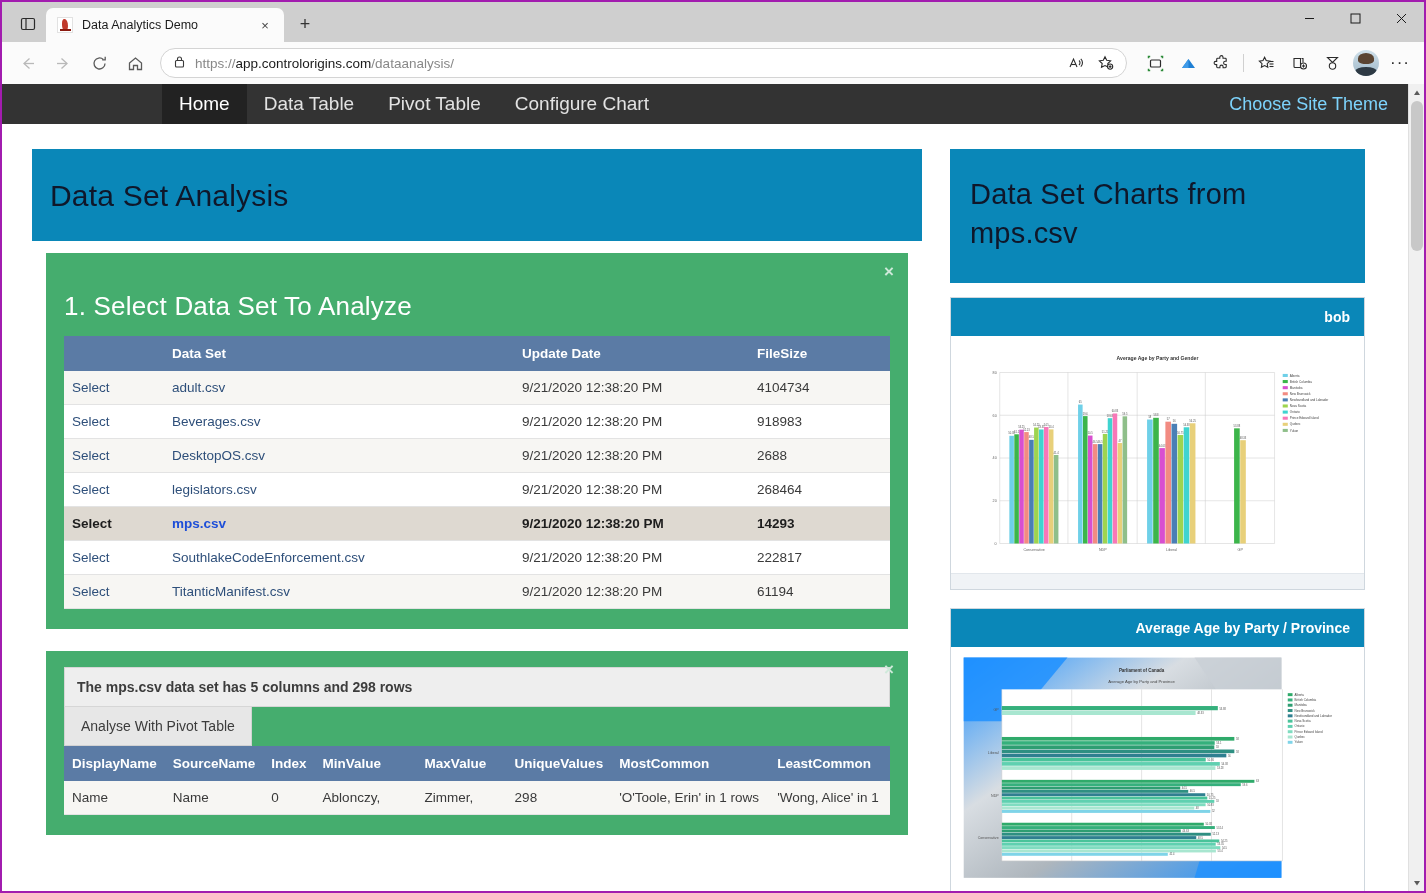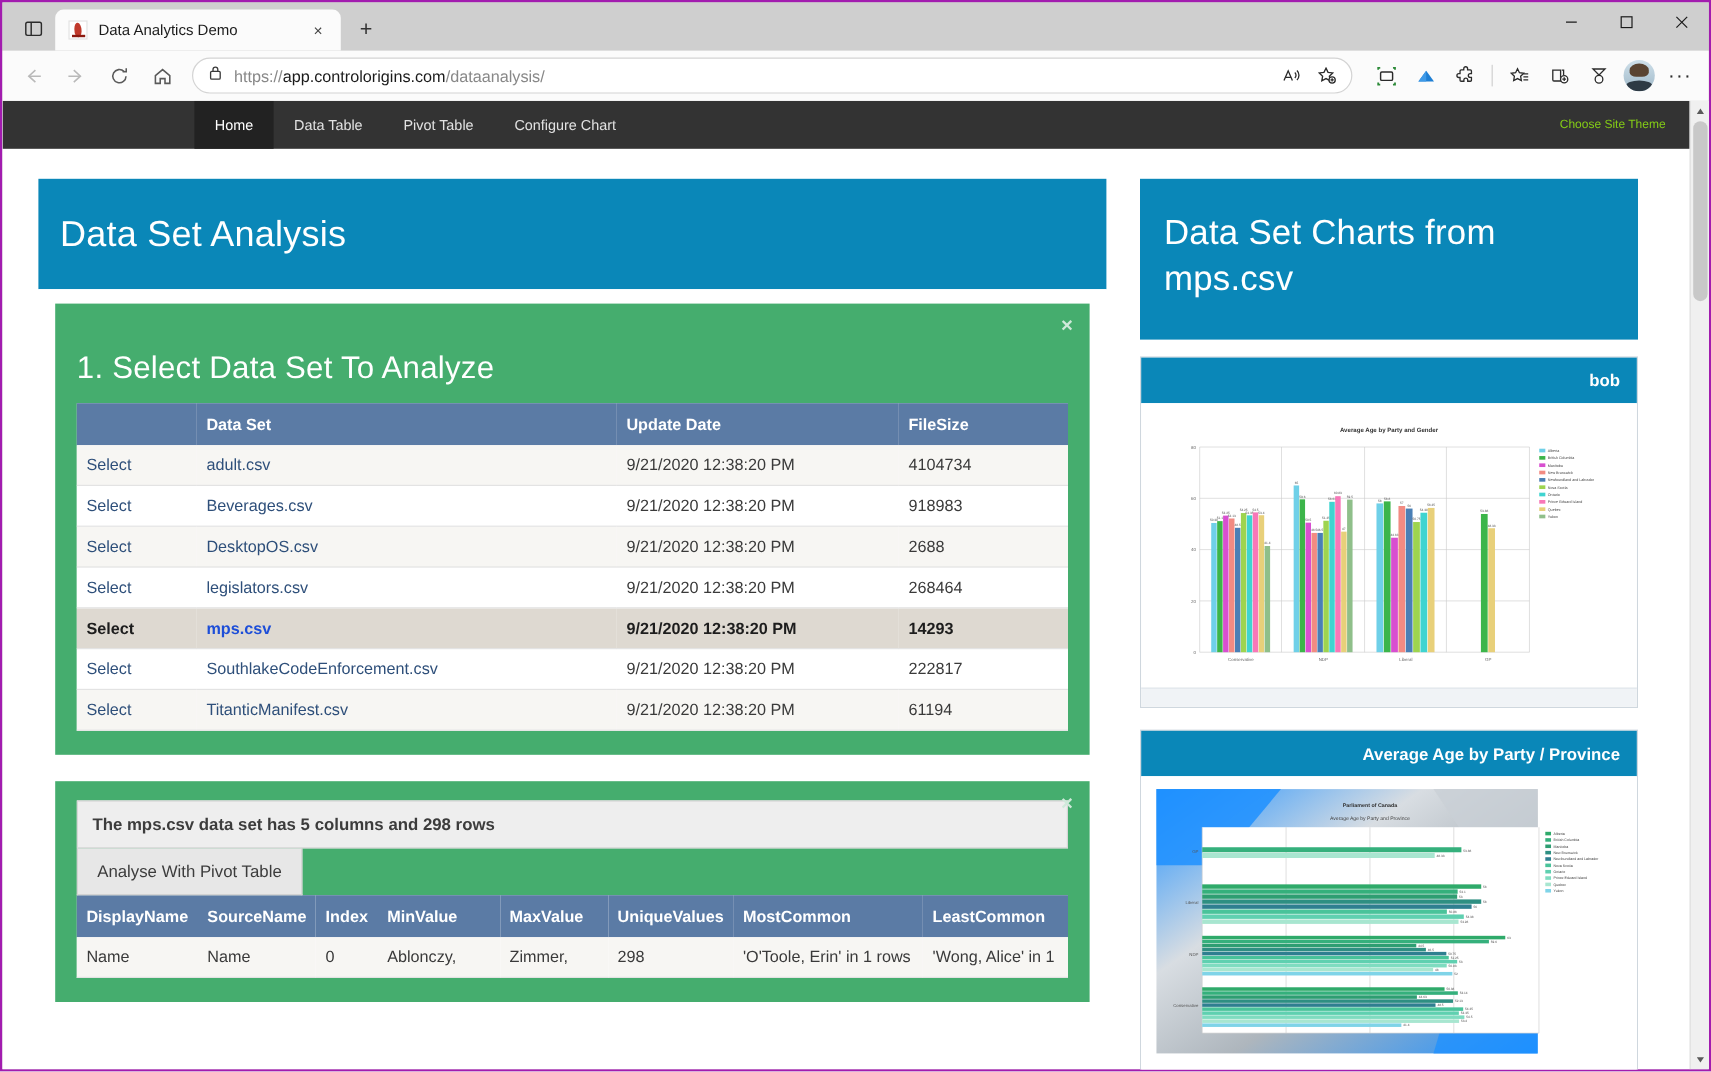--- a/index.html
+++ b/index.html
@@ -63,30 +63,30 @@
   .avatar::after { content:""; position:absolute; left:2px; bottom:0; width:22px; height:9px;
                    background:#2e3a44; border-radius:50% 50% 0 0; }
   .dots { font-size: 17px; letter-spacing: 1px; color: #2b2b2b; }
 
   
   .viewport { flex: 1; display: flex; background: #ffffff; overflow: hidden; position: relative; }
   .page { flex: 1; overflow: hidden; }
 
   .sitenav { height: 40px; background: #333333; display: flex; align-items: stretch; padding-left: 160px;
              position: relative; }
-  .navitem { display: flex; align-items: center; padding: 0 17px; color: #e2e2e2; font-size: 12px; }
+  .navitem { display: flex; align-items: center; padding: 0 17px; color: #e2e2e2; font-size: 19px; }
   .navitem.active { background: #222222; color: #ffffff; }
-  .theme-link { margin-left: auto; display: flex; align-items: center; padding: 0 20px; color: #84cc16;
-                font-size: 10px; }
+  .theme-link { margin-left: auto; display: flex; align-items: center; padding: 0 20px; color: #7dd3fc;
+                font-size: 18px; }
 
   .content { display: flex; gap: 28px; padding: 25px 32px 0 30px; align-items: flex-start; }
   .col-left { width: 890px; flex: 0 0 890px; }
   .col-right { width: 415px; flex: 0 0 415px; }
 
-  .panel-blue { background: #0a87b8; color: #ffffff; padding: 30px 20px 28px 18px; }
+  .panel-blue { background: #0a87b8; color: #0f172a; padding: 30px 20px 28px 18px; }
   .panel-blue h1 { font-size: 30px; font-weight: 400; letter-spacing: 0.2px; }
   .panel-blue.right { padding: 26px 22px 30px 20px; }
   .panel-blue.right h1 { font-size: 29px; line-height: 1.35; }
   .panel-body { background: #fff; padding: 12px 14px 14px 14px; }
 
   .alert-green { background: #45ad6e; color: #fff; padding: 16px 18px 20px 18px; position: relative;
                  margin-bottom: 22px; }
   .alert-green .close { position: absolute; right: 14px; top: 9px; font-size: 17px; color: #cfe9da; font-weight: bold; }
   .alert-green h2 { font-size: 26px; font-weight: 400; margin: 22px 0 14px 0; letter-spacing: 0.2px; }
 

